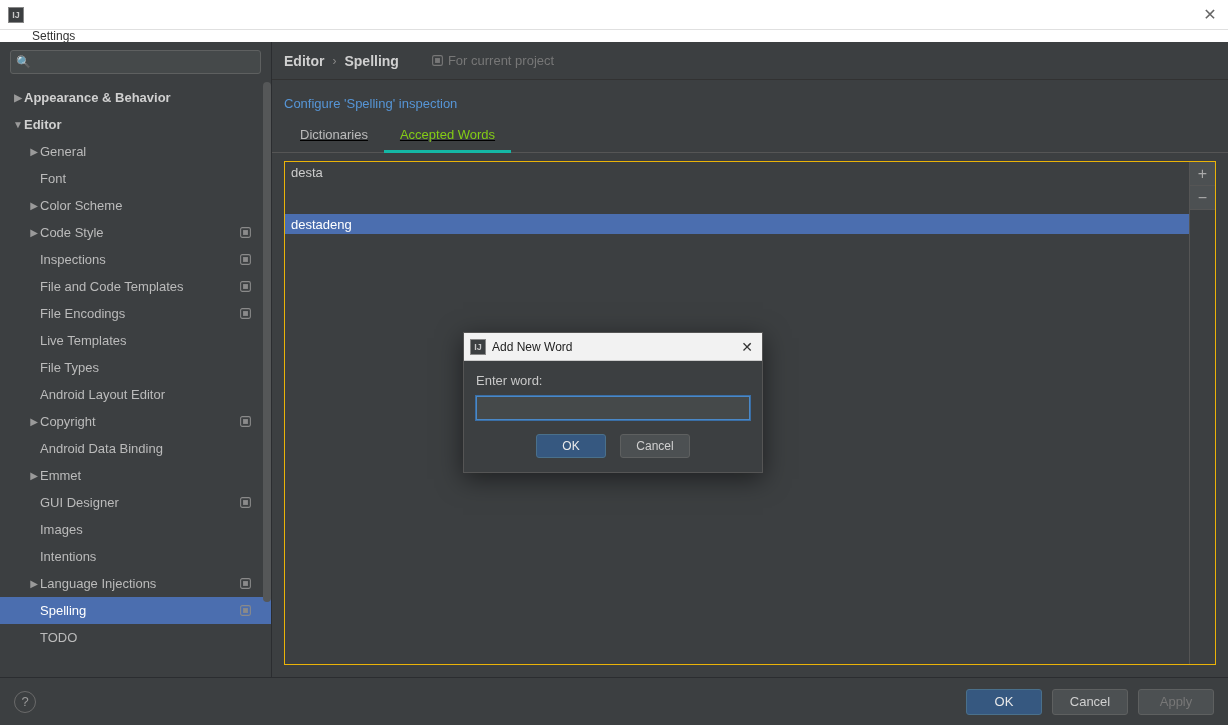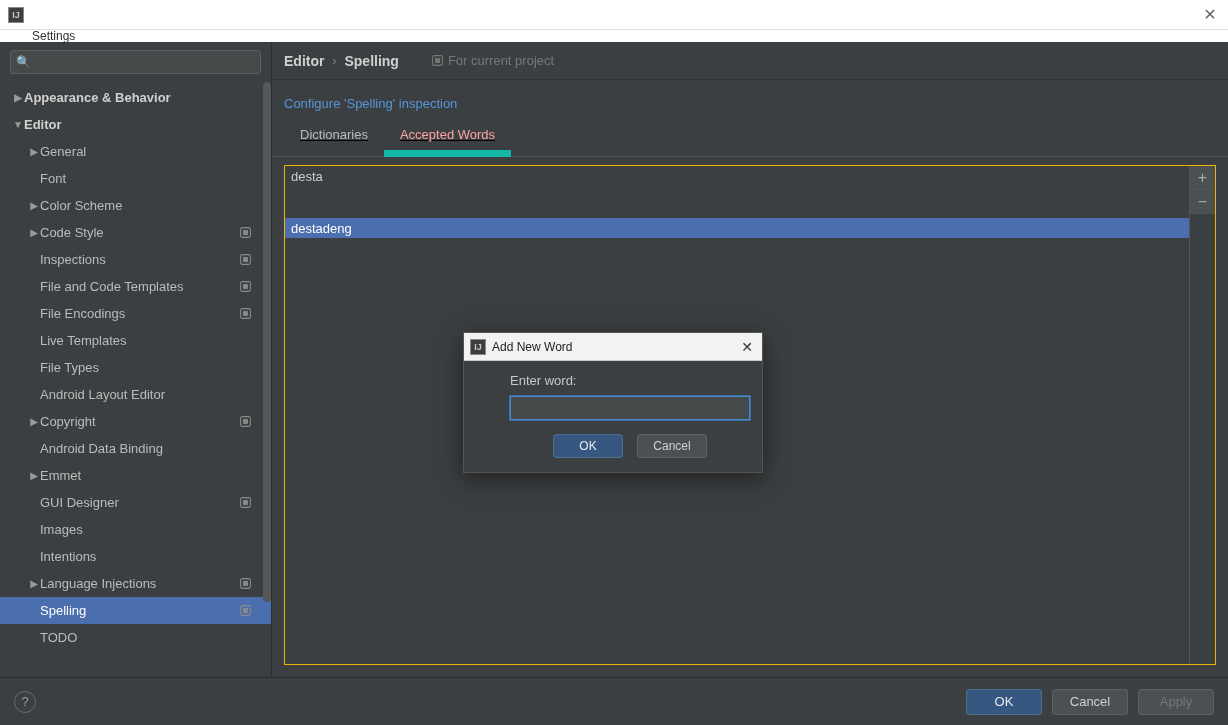--- a/index.html
+++ b/index.html
@@ -162,22 +162,22 @@
 }
 .tab {
   padding: 6px 16px 8px 16px;
   font-size: 13px;
   color: #bbbbbb;
   cursor: pointer;
   border-bottom: 3px solid transparent;
   margin-bottom: -1px;
 }
 .tab.active {
-  border-bottom: 7px solid #14b8a6;
-  color: #fca5a5;
+  border-bottom: 3px solid #14b8a6;
+  color: #84cc16;
 }
 
 .list-area {
   margin: 8px 12px 12px 12px;
   flex: 1;
   display: flex;
   border: 1px solid #eab308;
   background: #3c3f41;
   position: relative;
 }
@@ -277,21 +277,20 @@
 }
 .dialog-title .t { flex: 1; }
 .dialog-title .dx {
   font-size: 14px; color: #333; cursor: pointer;
   width: 18px; text-align:center;
 }
 .dialog-body {
   padding: 12px 12px 14px 12px;
   display: flex; flex-direction: column;
   gap: 8px;
-  margin-left: 34px;
 }
 .dialog-body label {
   font-size: 13px; color: #c8c8c8;
 }
 .dialog-body input[type=text] {
   height: 24px;
   background: #45494a;
   border: 1px solid #4a88c7;
   box-shadow: 0 0 0 1px #3a6ea5;
   color: #ddd;

